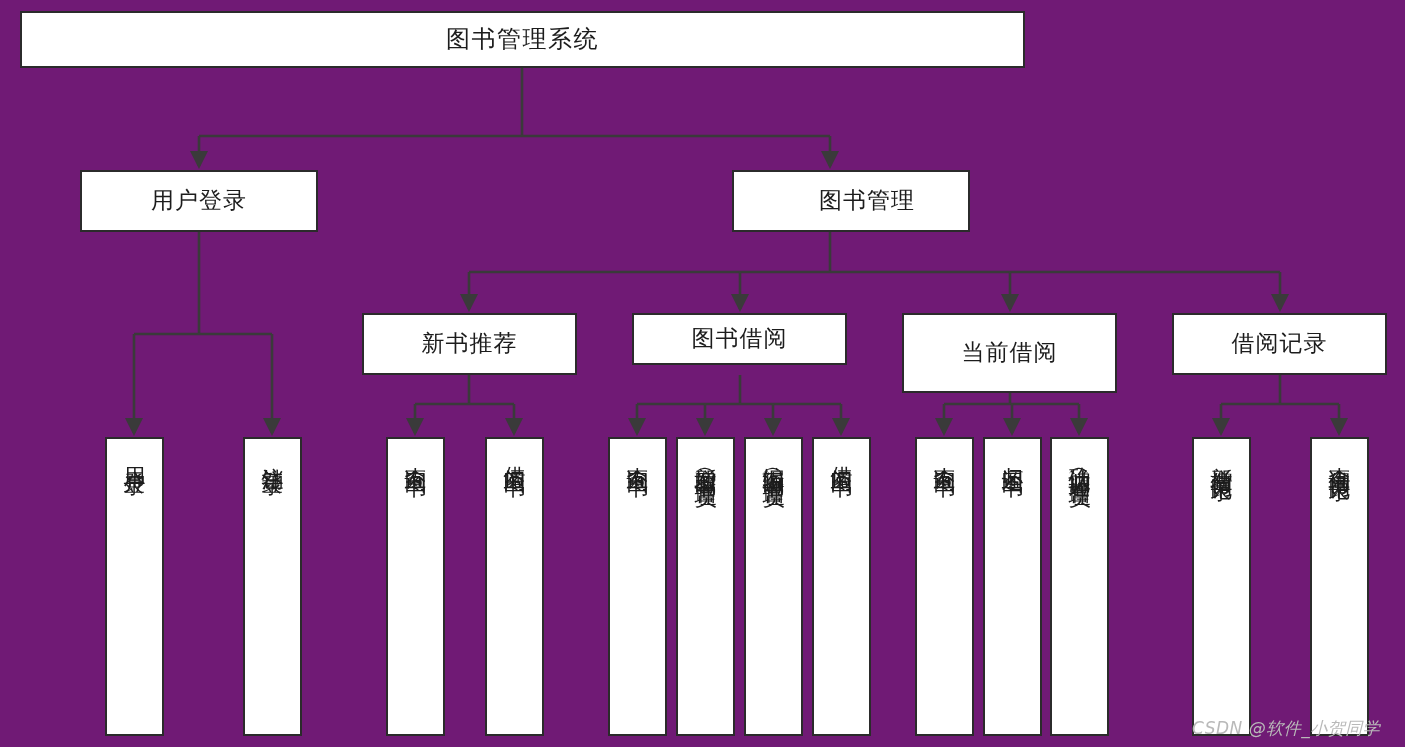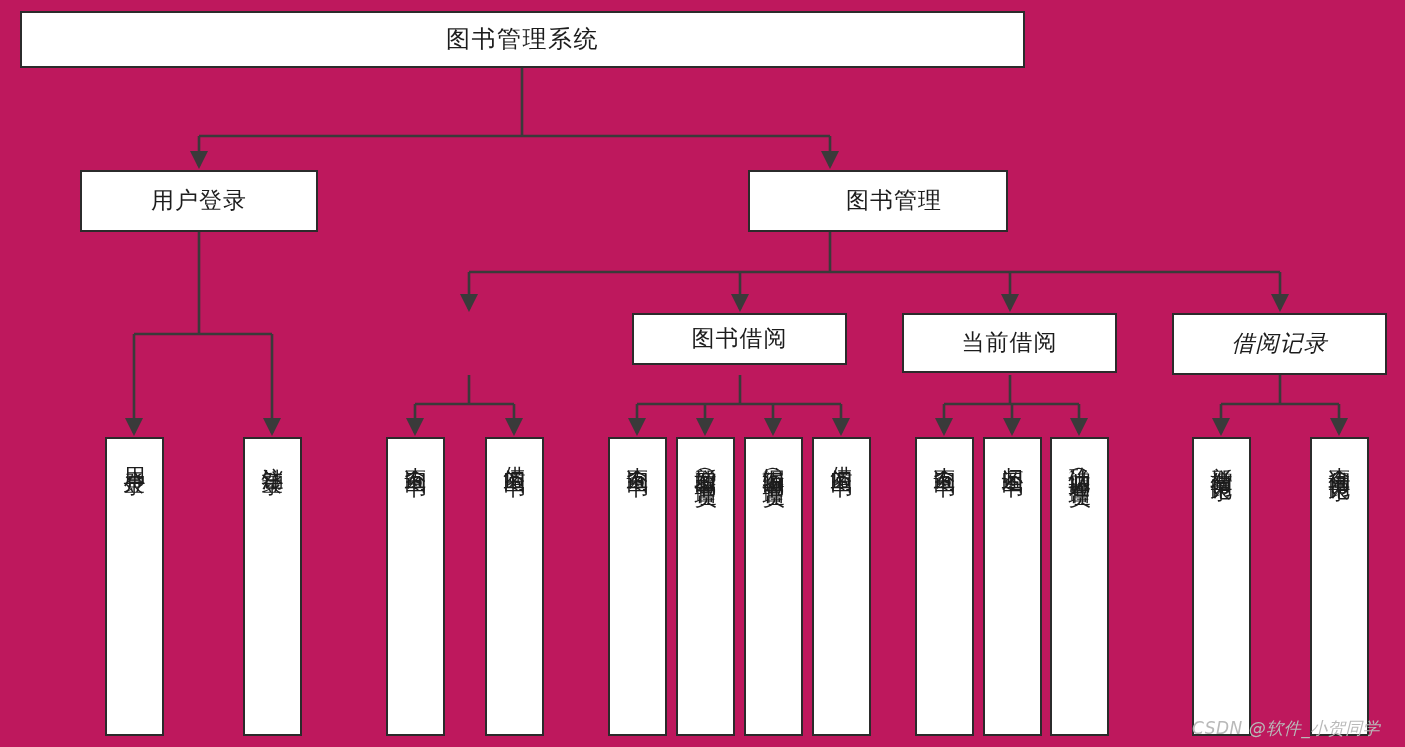--- a/index.html
+++ b/index.html
@@ -6,21 +6,21 @@
   html,body{margin:0;padding:0;background:#ffffff;}
   body{
     font-family:"DejaVu Sans","Liberation Sans",sans-serif;
     color:#1a1a1a;
     -webkit-font-smoothing:antialiased;
   }
   #canvas{
     position:relative;
     width:1405px;
     height:747px;
-    background:#be185d;
+    background:#701a75;
     overflow:hidden;
   }
   #edges{
     position:absolute;
     left:0;top:0;
     width:1405px;height:747px;
     pointer-events:none;
   }
   .node{
     position:absolute;
@@ -127,31 +127,34 @@
     </g>
   </svg>
 
   <div class="node h root" style="left:20px;top:11px;width:1005px;height:57px;">
     <span class="label">图书管理系统</span>
   </div>
 
   <div class="node h" style="left:80px;top:170px;width:238px;height:62px;">
     <span class="label">用户登录</span>
   </div>
-  <div class="node h" style="left:748px;top:170px;width:260px;height:62px;padding-left:32px;">
+  <div class="node h" style="left:732px;top:170px;width:238px;height:62px;padding-left:32px;">
     <span class="label">图书管理</span>
   </div>
 
+  <div class="node h" style="left:362px;top:313px;width:215px;height:62px;">
+    <span class="label">新书推荐</span>
+  </div>
   <div class="node h" style="left:632px;top:313px;width:215px;height:52px;">
     <span class="label">图书借阅</span>
   </div>
-  <div class="node h" style="left:902px;top:313px;width:215px;height:60px;">
+  <div class="node h" style="left:902px;top:313px;width:215px;height:80px;">
     <span class="label">当前借阅</span>
   </div>
-  <div class="node h" style="left:1172px;top:313px;width:215px;height:62px;font-style:italic;">
+  <div class="node h" style="left:1172px;top:313px;width:215px;height:62px;">
     <span class="label">借阅记录</span>
   </div>
 
   <div class="node v" style="left:105px;top:437px;width:59px;height:299px;">
     <span class="label">用户登录</span>
   </div>
   <div class="node v" style="left:243px;top:437px;width:59px;height:299px;">
     <span class="label">注销登录</span>
   </div>
 

